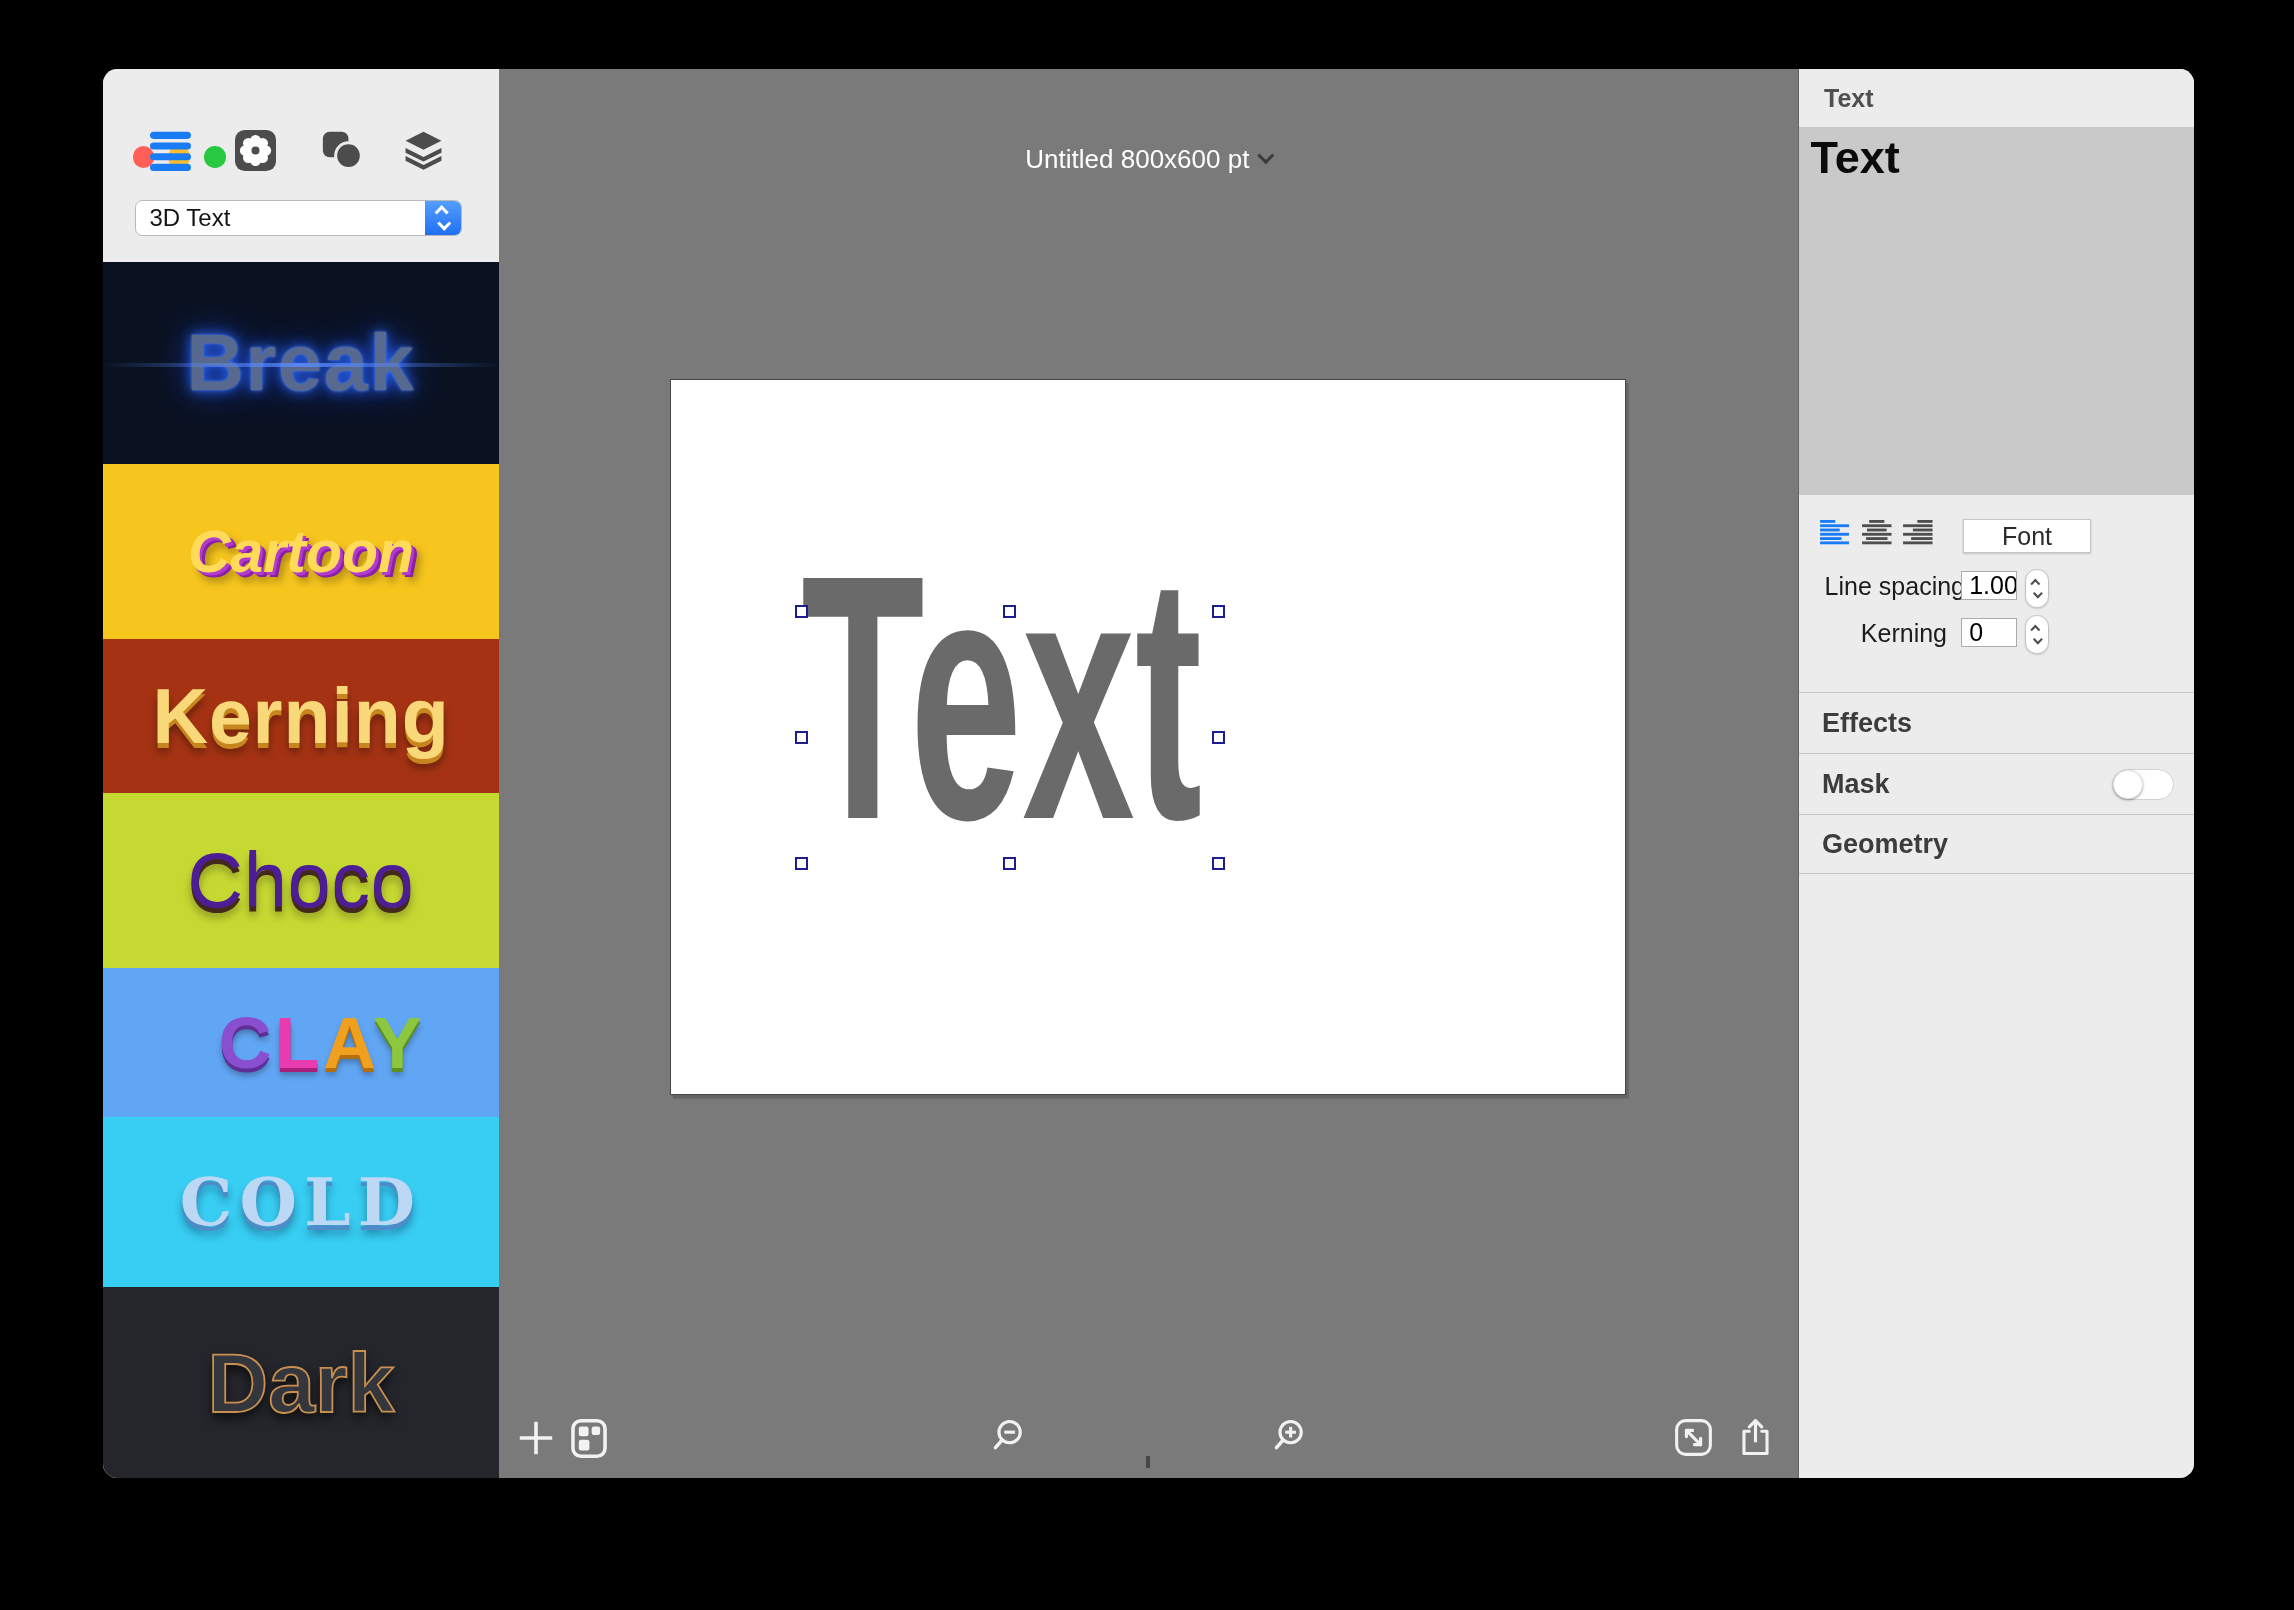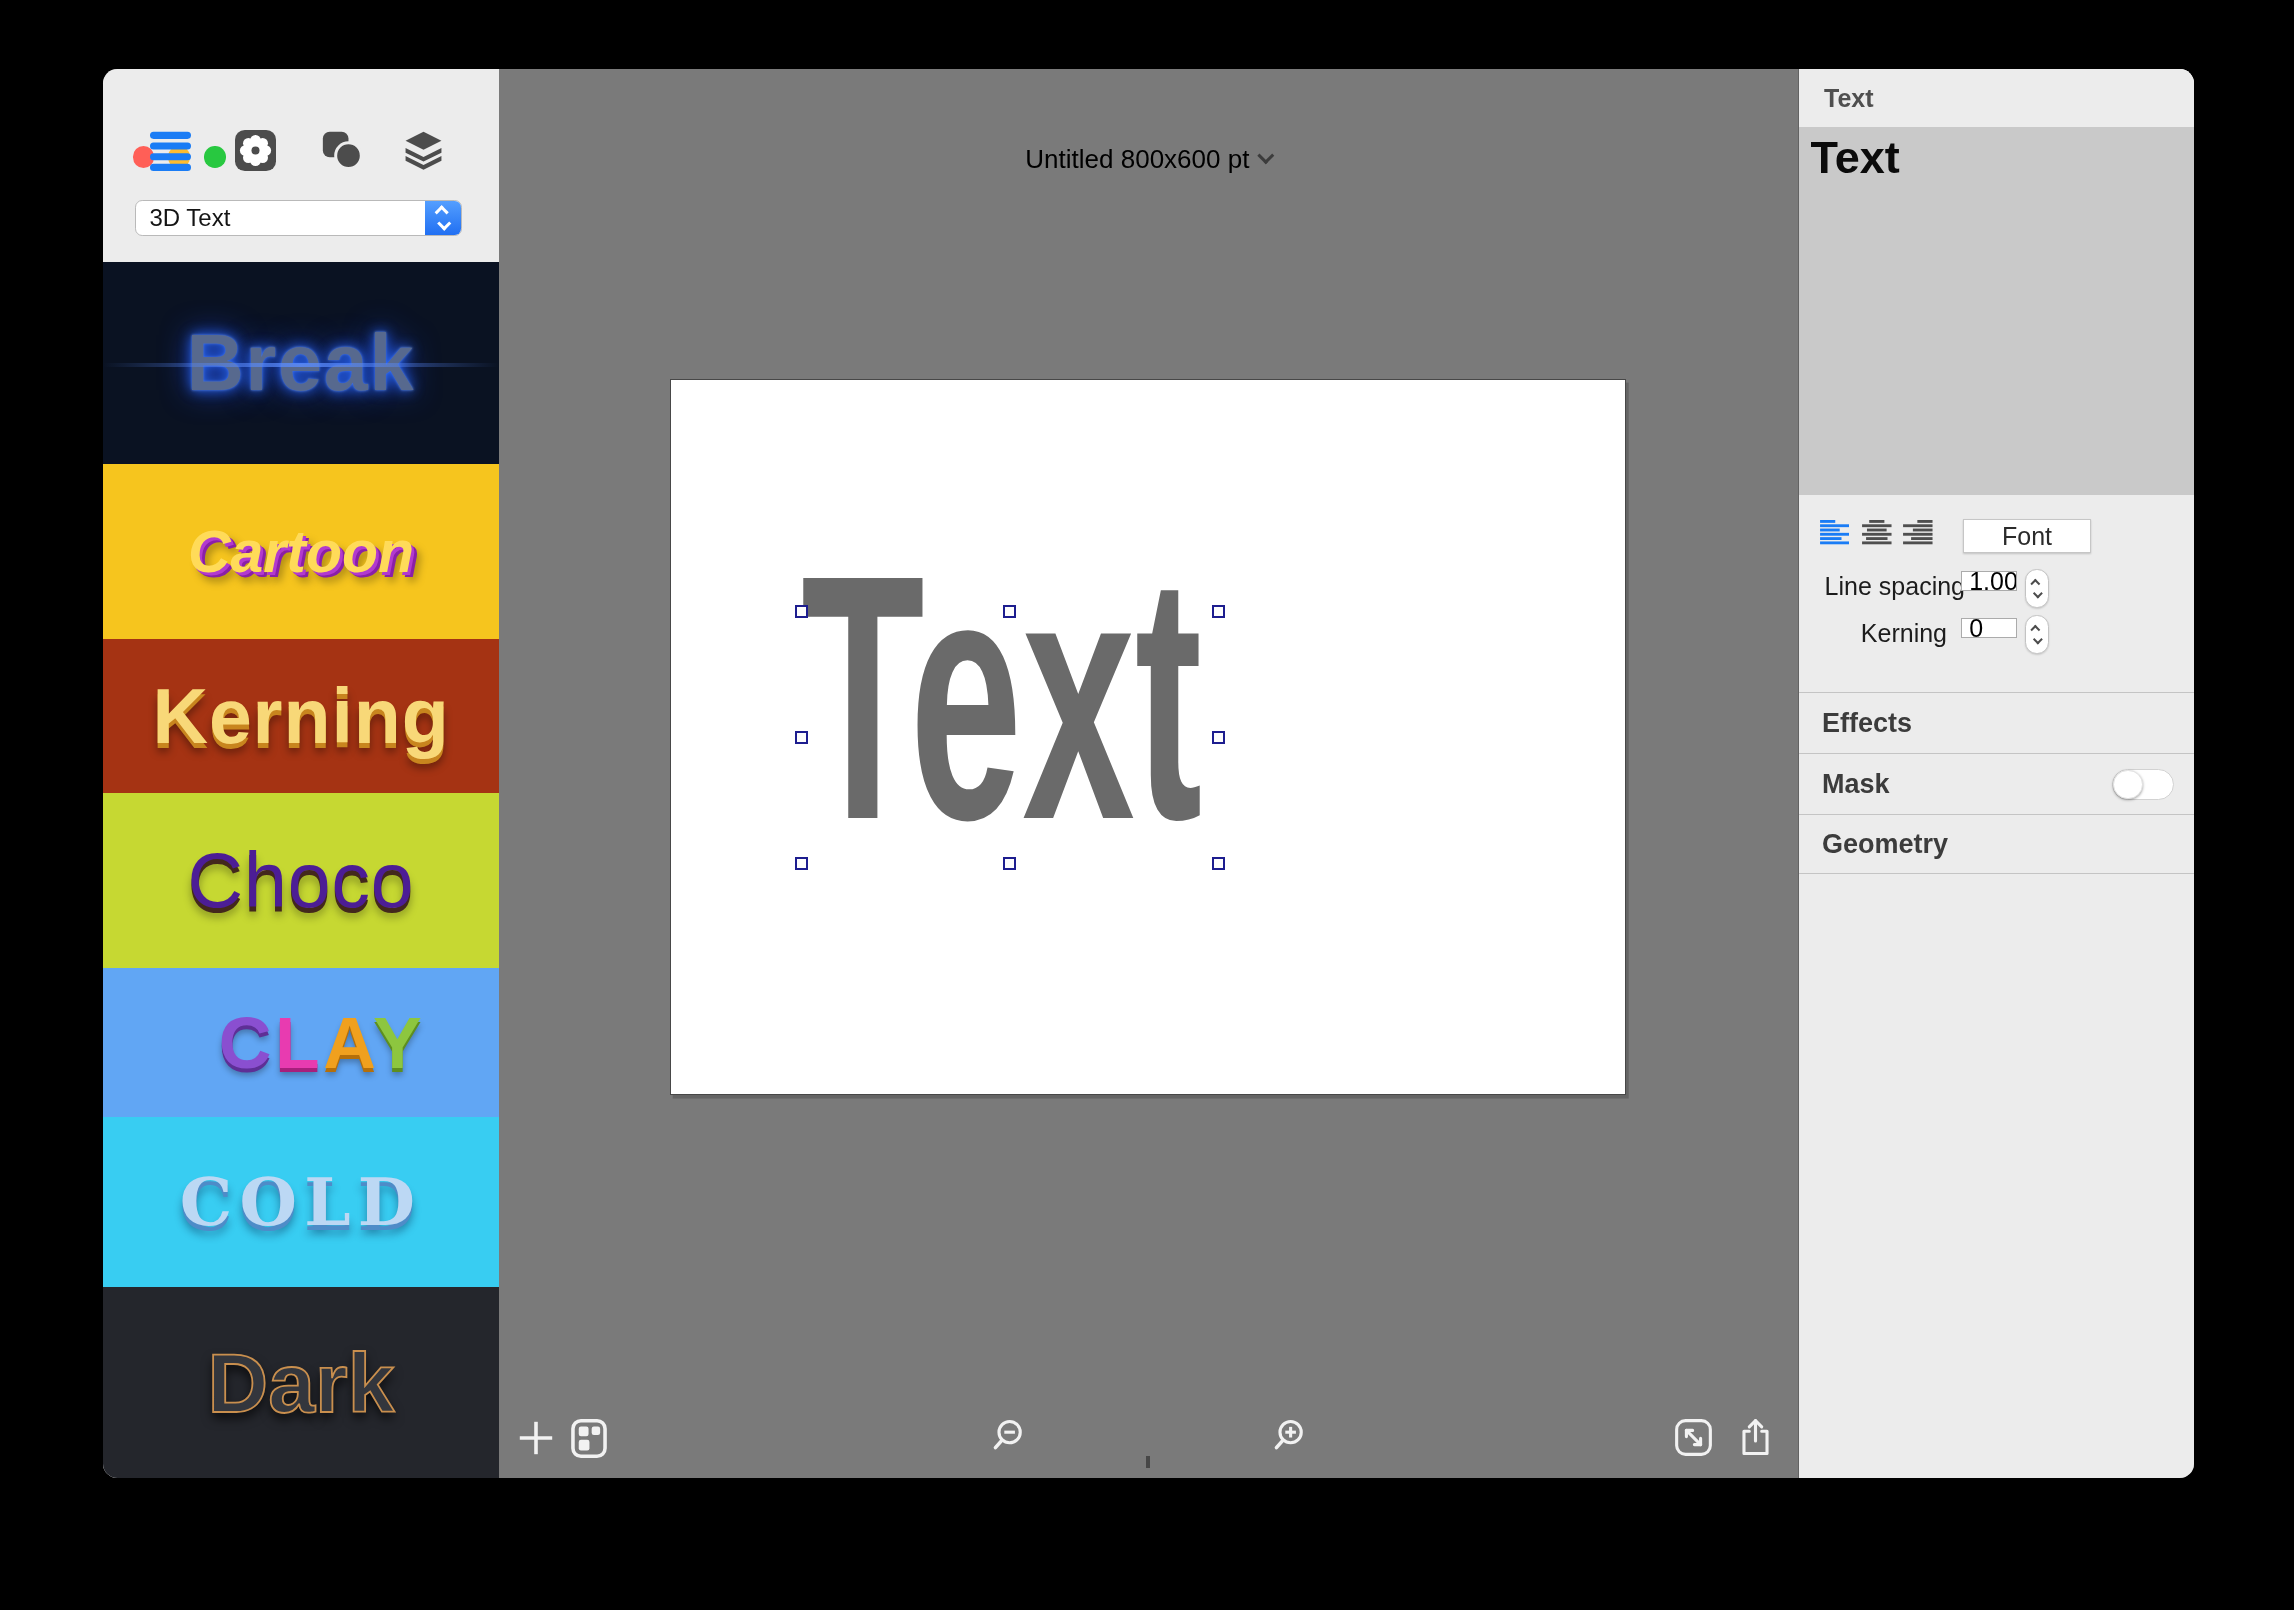--- a/index.html
+++ b/index.html
@@ -58,21 +58,21 @@
   .clay-a { color:#f0a01e; text-shadow:0 3.6px 0 #b56f0a, 0 7.2px 6.3px rgba(0,0,0,.3); }
   .clay-y { color:#8dc63f; text-shadow:0 3.6px 0 #5e8f1f, 0 7.2px 6.3px rgba(0,0,0,.3); }
   .p-cold .preset-text { font-family:"DejaVu Serif", serif; font-size:66px; font-weight:bold; color:#bcd8f4;
       letter-spacing:7.2px; text-shadow:0 4.5px 0 #4e8cc8, 0 9px 8px rgba(0,20,60,.4); }
   .p-dark .preset-text { font-size:84px; font-weight:bold; color:#33363d;
       -webkit-text-stroke:1.8px #c98f4e; text-shadow:0 6.3px 10.7px rgba(0,0,0,.7); }
 
   
   .center { width:1299px; height:100%; position:relative; background:#7a7a7a; flex:none; }
   .doc-title { position:absolute; top:75px; left:0; width:100%; display:flex;
-               justify-content:center; align-items:center; gap:10.7px; color:#000000; font-size:26px; }
+               justify-content:center; align-items:center; gap:10.7px; color:#ffffff; font-size:26px; }
   .title-chev { width:11.6px; height:11.6px; border-left:3.1px solid #3c3c3c; border-top:3.1px solid #3c3c3c;
                 transform:rotate(225deg) translate(2.7px,2.7px); }
 
   .art-canvas { position:absolute; left:171px; top:310px; width:956px; height:716px; background:#fff;
                 border:1.8px solid #474747; box-shadow:2.7px 3.6px 0 rgba(0,0,0,.18); }
   .canvas-text { position:absolute; left:130px; top:143px; font-size:349px; line-height:349px;
                  font-weight:bold; color:#6a6a6a; transform:scaleX(.58); transform-origin:left top; white-space:nowrap; }
   .handle { position:absolute; width:13.4px; height:13.4px; border:2.2px solid #1d1d8f; background:#fdfdfd; }
 
   .bottom-bar { position:absolute; left:0; top:1343px; width:100%; height:54px; color:#f2f2f2; }
@@ -87,21 +87,21 @@
   .text-edit { position:absolute; top:58px; left:0; width:100%; height:368px; background:#c9c9c9; }
   .text-edit span { position:absolute; left:11.6px; top:5.4px; font-size:45px; font-weight:bold; color:#0b0b0b; }
 
   .align-row { position:absolute; top:451px; left:0; width:100%; height:32px; }
   .align-btn { position:absolute; width:29.6px; height:25px; }
   .font-btn { position:absolute; left:164px; top:450px; width:128px; height:34px; background:#fff;
               border:0.9px solid #c6c6c6; border-radius:0; box-shadow:0 0.9px 1.8px rgba(0,0,0,.18);
               font-size:25px; color:#2b2b2b; display:flex; align-items:center; justify-content:center; }
 
   .field-label { position:absolute; left:0; width:148px; text-align:right; font-size:25px; color:#1c1c1c; }
-  .field-input { position:absolute; left:162px; width:56px; height:20px; background:#fff;
+  .field-input { position:absolute; left:162px; width:56px; height:29px; background:#fff;
                  border:0.9px solid #ababab; font-size:25px; color:#000; padding-left:7.2px;
                  font-family:"Liberation Sans", sans-serif; }
   .stepper { position:absolute; left:226px; width:24px; height:39px; background:#fff; border:0.9px solid #c3c3c3;
              border-radius:11.6px; box-shadow:0 0.9px 1.8px rgba(0,0,0,.15);
              display:flex; flex-direction:column; align-items:center; justify-content:center; gap:5.4px; }
   .stepper .chev { width:7.2px; height:7.2px; border-left:2.7px solid #4c4c4c; border-top:2.7px solid #4c4c4c; }
 
   .sections { position:absolute; top:623px; left:0; width:100%; }
   .sec-row { position:relative; width:100%; height:61px; border-top:0.9px solid #c4c4c4;
              display:flex; align-items:center; }

